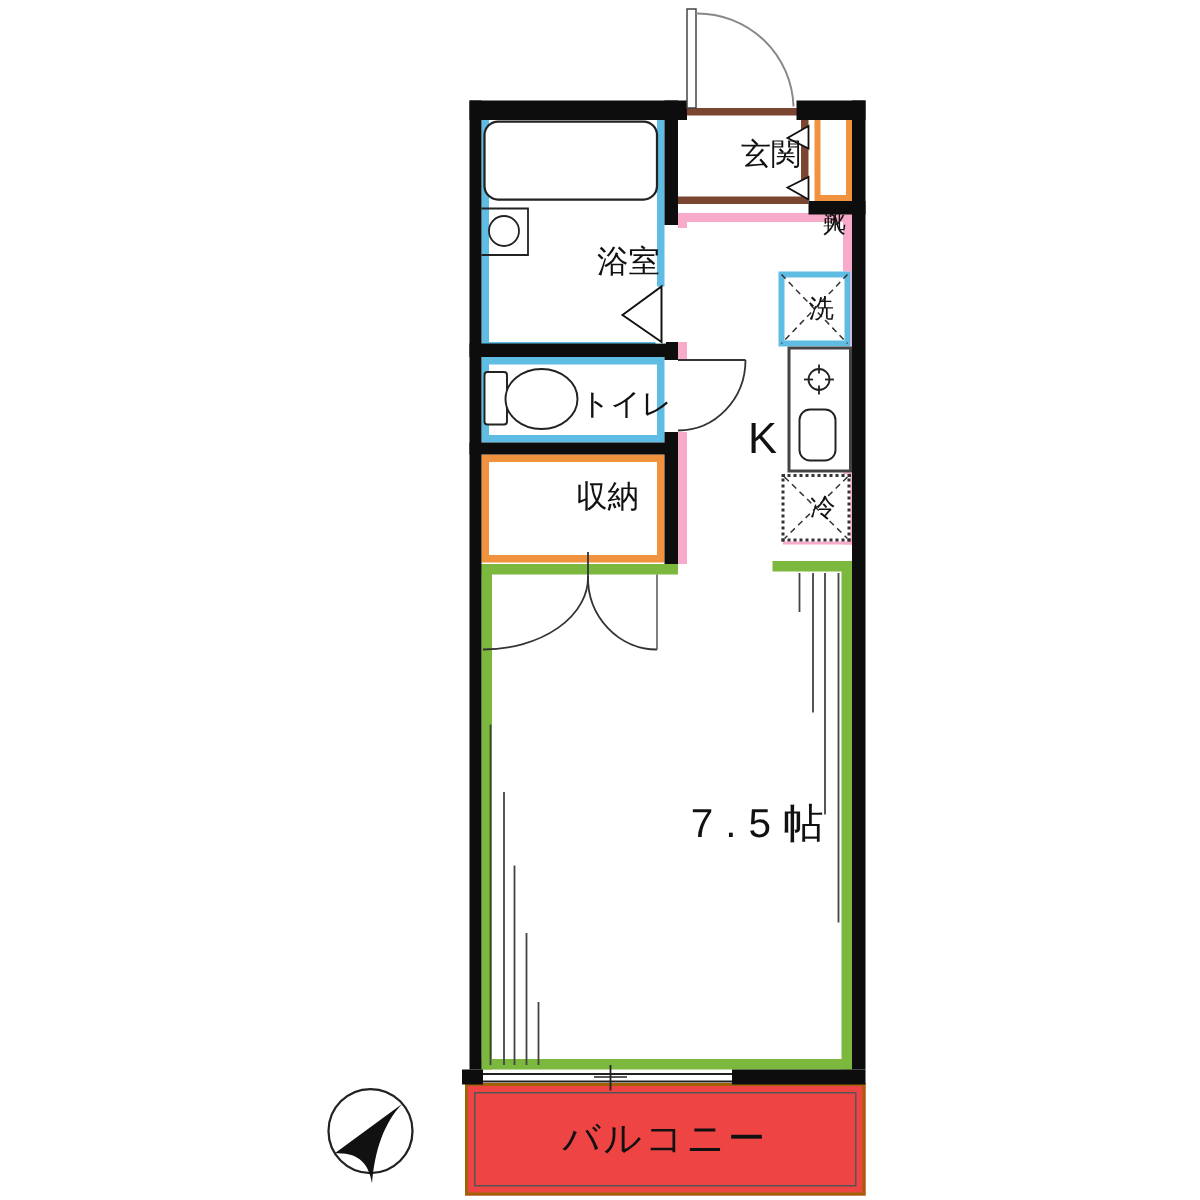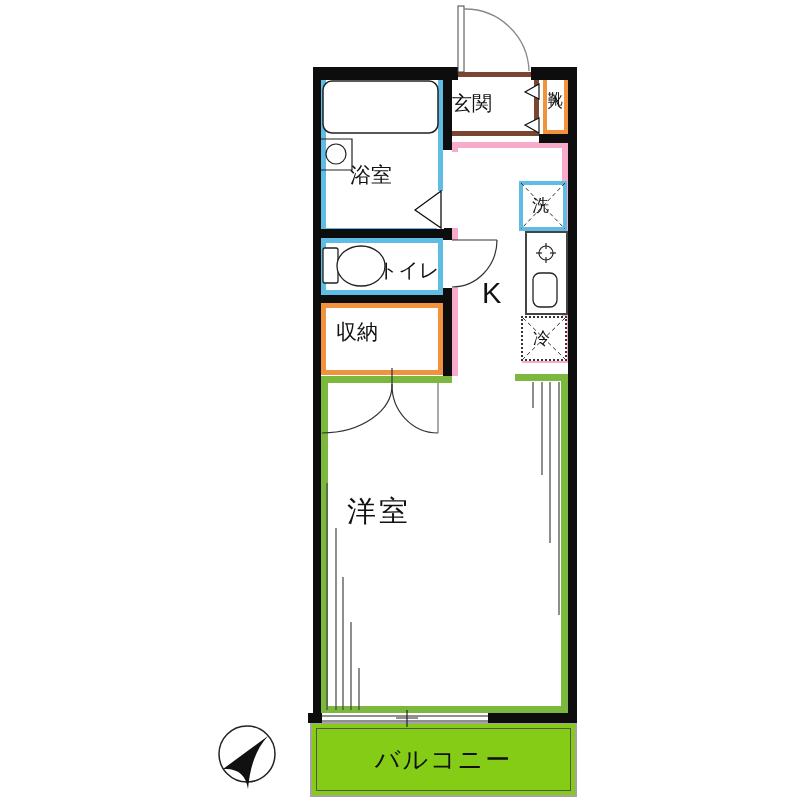--- a/index.html
+++ b/index.html
@@ -13,24 +13,24 @@
   .pink{background:var(--kitchen-pink,#f8aacb);}
   .b-blue{border:5px solid var(--wet-area-blue,#5fbde4);}
   .b-blue4{border:4px solid var(--wet-area-blue,#5fbde4);}
   .b-orange{border:5px solid var(--storage-orange,#f0923e);}
   .b-orange4{border:4px solid var(--storage-orange,#f0923e);}
   .b-brown{border:5px solid var(--genkan-brown,#7a4632);}
   .b-dotted{border:2px dotted #333;}
   .b-thin{border:2px solid #444;}
   .patch{background:#fff;z-index:4;}
   svg.overlay{position:absolute;left:0;top:0;z-index:5;pointer-events:none;}
-  .lbl{position:absolute;z-index:6;text-align:left;line-height:1.15;
+  .lbl{position:absolute;z-index:6;text-align:right;line-height:1.15;
        white-space:nowrap;color:#111;}
   .lbl-v{writing-mode:vertical-rl;text-orientation:upright;letter-spacing:2px;}
-  .balcony-outer{border:2px solid #a3a3a3;background:#84cc16;z-index:2;}
+  .balcony-outer{border:2px solid #a16207;background:#ef4444;z-index:2;}
   .balcony-inner{position:absolute;left:4px;top:4px;right:4px;bottom:4px;
        border:1px solid #555;display:flex;align-items:center;justify-content:center;}
 </style>
 </head>
 <body>
 
 <div id="plan">
 
   <div class="abs wall" style="left:313px;top:67px;width:145px;height:13px;"></div>
   <div class="abs wall" style="left:531px;top:67px;width:46px;height:13px;"></div>
@@ -163,15 +163,15 @@
   </div>
 
   <div class="lbl" style="left:452px;top:92px;width:82px;font-size:20px;">玄関</div>
   <div class="lbl lbl-v" style="left:547px;top:79px;height:52px;font-size:15px;">靴入</div>
   <div class="lbl" style="left:350px;top:163px;width:90px;font-size:21px;">浴室</div>
   <div class="lbl" style="left:378px;top:259px;width:70px;font-size:20px;">トイレ</div>
   <div class="lbl" style="left:336px;top:320px;width:90px;font-size:21px;">収納</div>
   <div class="lbl" style="left:482px;top:277px;width:36px;font-size:29px;">K</div>
   <div class="lbl" style="left:532px;top:196px;width:24px;font-size:17px;">洗</div>
   <div class="lbl" style="left:533px;top:329px;width:24px;font-size:17px;">冷</div>
-  <div class="lbl" style="left:347px;top:495px;width:200px;font-size:29px;letter-spacing:3px;">洋室</div>
+  <div class="lbl" style="left:347px;top:534px;width:210px;font-size:27px;letter-spacing:8px;">7.5帖</div>
 
 </div>
 
 </body></html>

